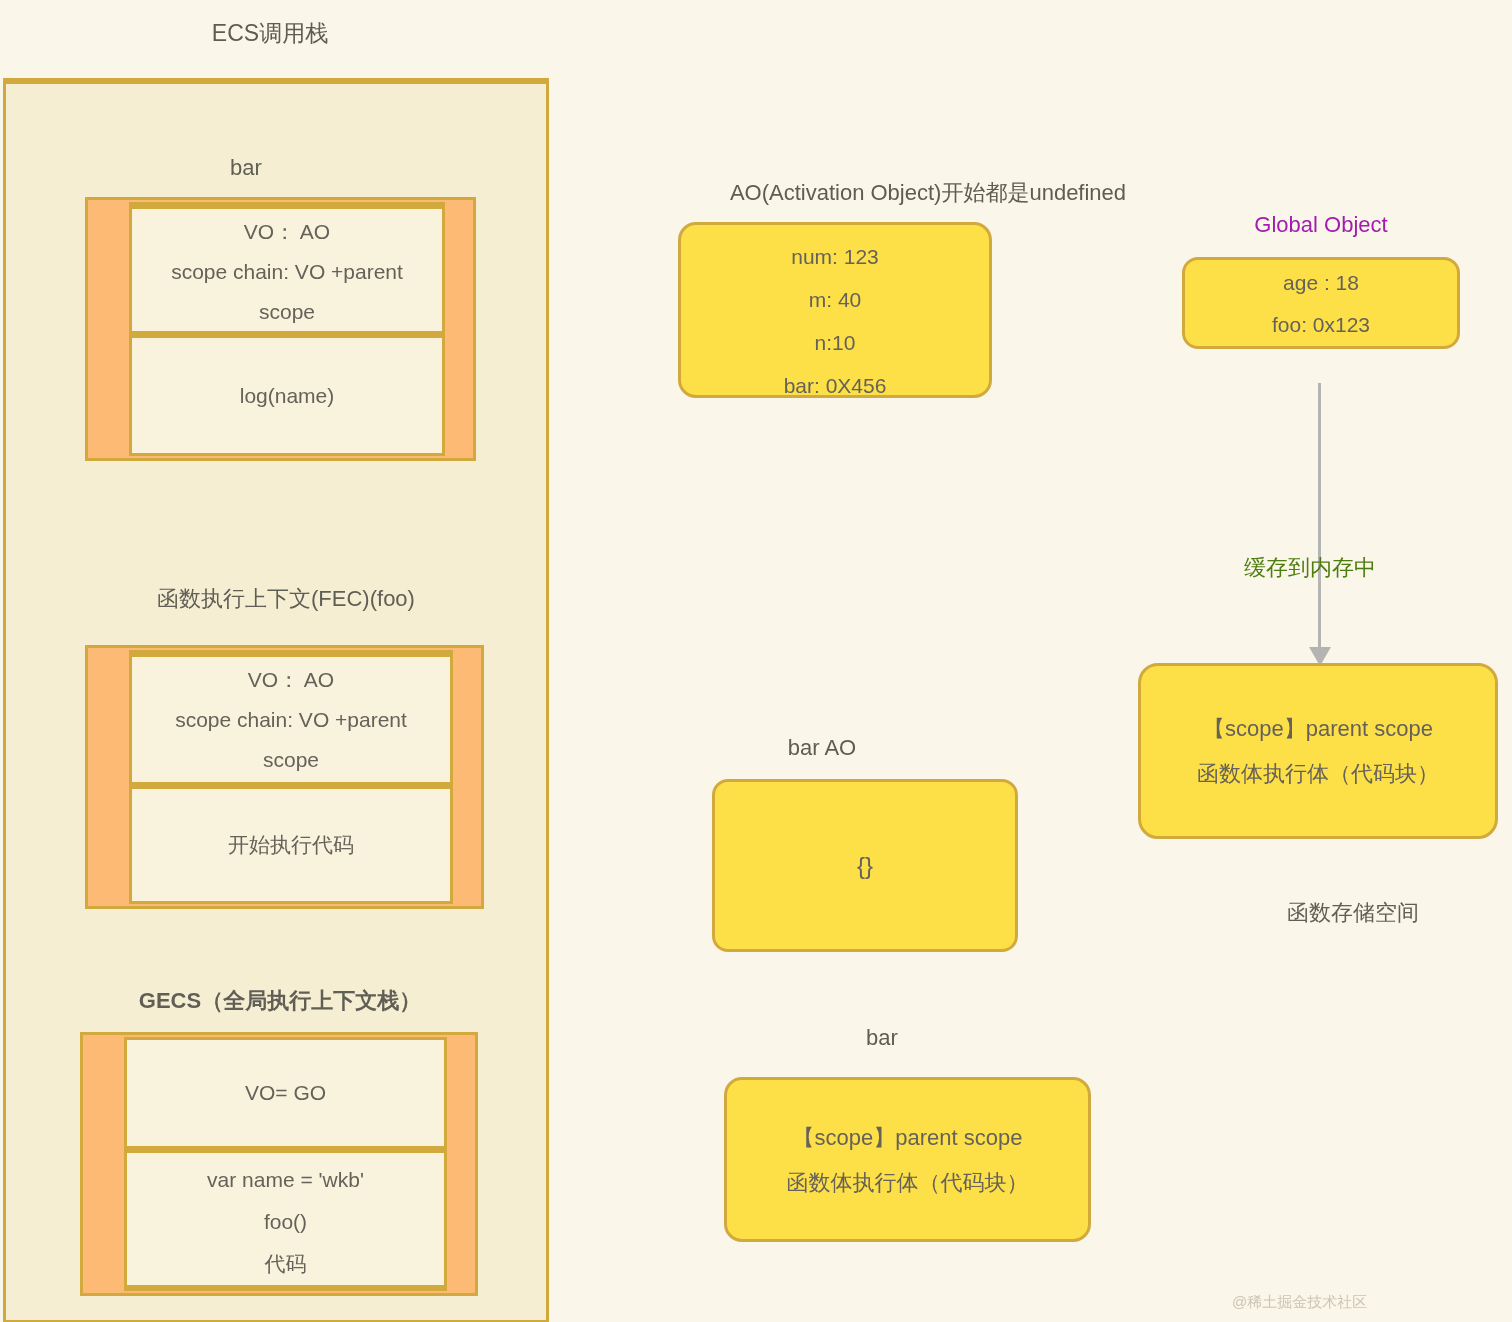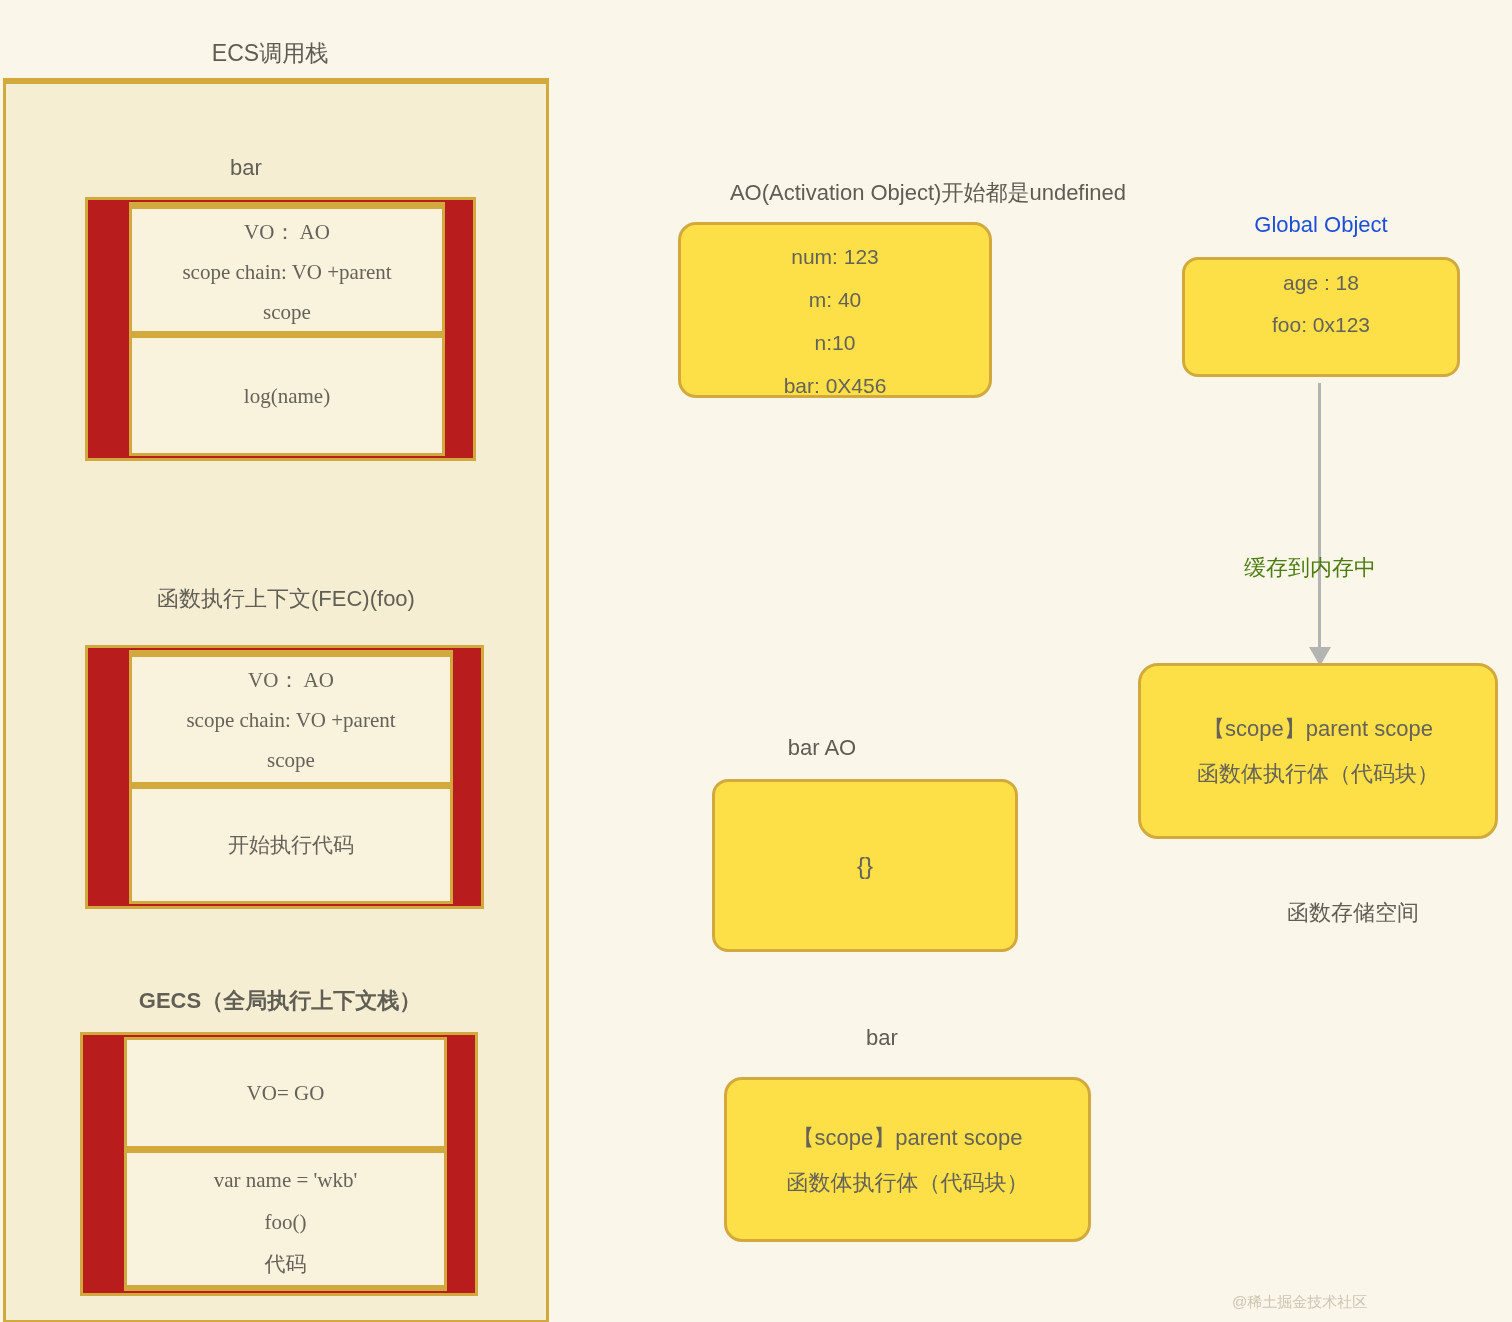--- a/index.html
+++ b/index.html
@@ -13,24 +13,24 @@
   }
   .abs{position:absolute;}
   .ctr{text-align:center;}
 
   
   .ecs-container{
     left:3px;top:78px;width:540px;height:1236px;
     background:#f6eed3;
     border:3px solid #d2a93c;border-top-width:6px;
   }
-  .diagram-title{left:120px;top:18px;width:300px;font-size:23px;color:#5f5c52;margin-top:20px;}
+  .diagram-title{left:120px;top:18px;width:300px;font-size:23px;color:#5f5c52;}
 
   
-  .frame{border:3px solid #d2a93c;background:#b91c1c;font-family:Liberation Serif, serif;}
+  .frame{border:3px solid #d2a93c;background:#fdba74;}
   .frame-inner{
     position:absolute;left:41px;top:2px;right:28px;bottom:2px;
     border:3px solid #d2a93c;border-top-width:7px;
     background:#f9f2dd;
     display:flex;flex-direction:column;
   }
   .frame1{left:85px;top:197px;width:385px;height:258px;}
   .frame2{left:85px;top:645px;width:393px;height:258px;}
   .frame3{left:80px;top:1032px;width:392px;height:258px;}
   .frame3 .frame-inner{border-top-width:3px;border-bottom-width:6px;}
@@ -50,22 +50,22 @@
 
   
   .rbox{
     background:#fde047;
     border:3px solid #d2a93c;
     box-sizing:border-box;
   }
   .ao-title{left:668px;top:178px;width:520px;font-size:22px;color:#5f5c52;}
   .ao-box{left:678px;top:222px;width:314px;height:176px;border-radius:18px;padding-top:10px;}
   .ao-box .tline{line-height:43px;}
-  .go-title{left:1182px;top:212px;width:278px;font-size:22px;color:#1d4ed8;}
-  .go-box{left:1182px;top:257px;width:278px;height:120px;border-radius:16px;padding-top:2px;}
+  .go-title{left:1182px;top:212px;width:278px;font-size:22px;color:#a21caf;}
+  .go-box{left:1182px;top:257px;width:278px;height:92px;border-radius:16px;padding-top:2px;}
 
   
   .arrow-line{left:1318px;top:383px;width:3px;height:264px;background:#b4b4b2;}
   .arrow-head{
     left:1309px;top:647px;width:0;height:0;
     border-left:11px solid transparent;border-right:11px solid transparent;
     border-top:19px solid #b4b4b2;
   }
   .arrow-label{left:1210px;top:553px;width:200px;font-size:22px;color:#4d7c0f;}
 

